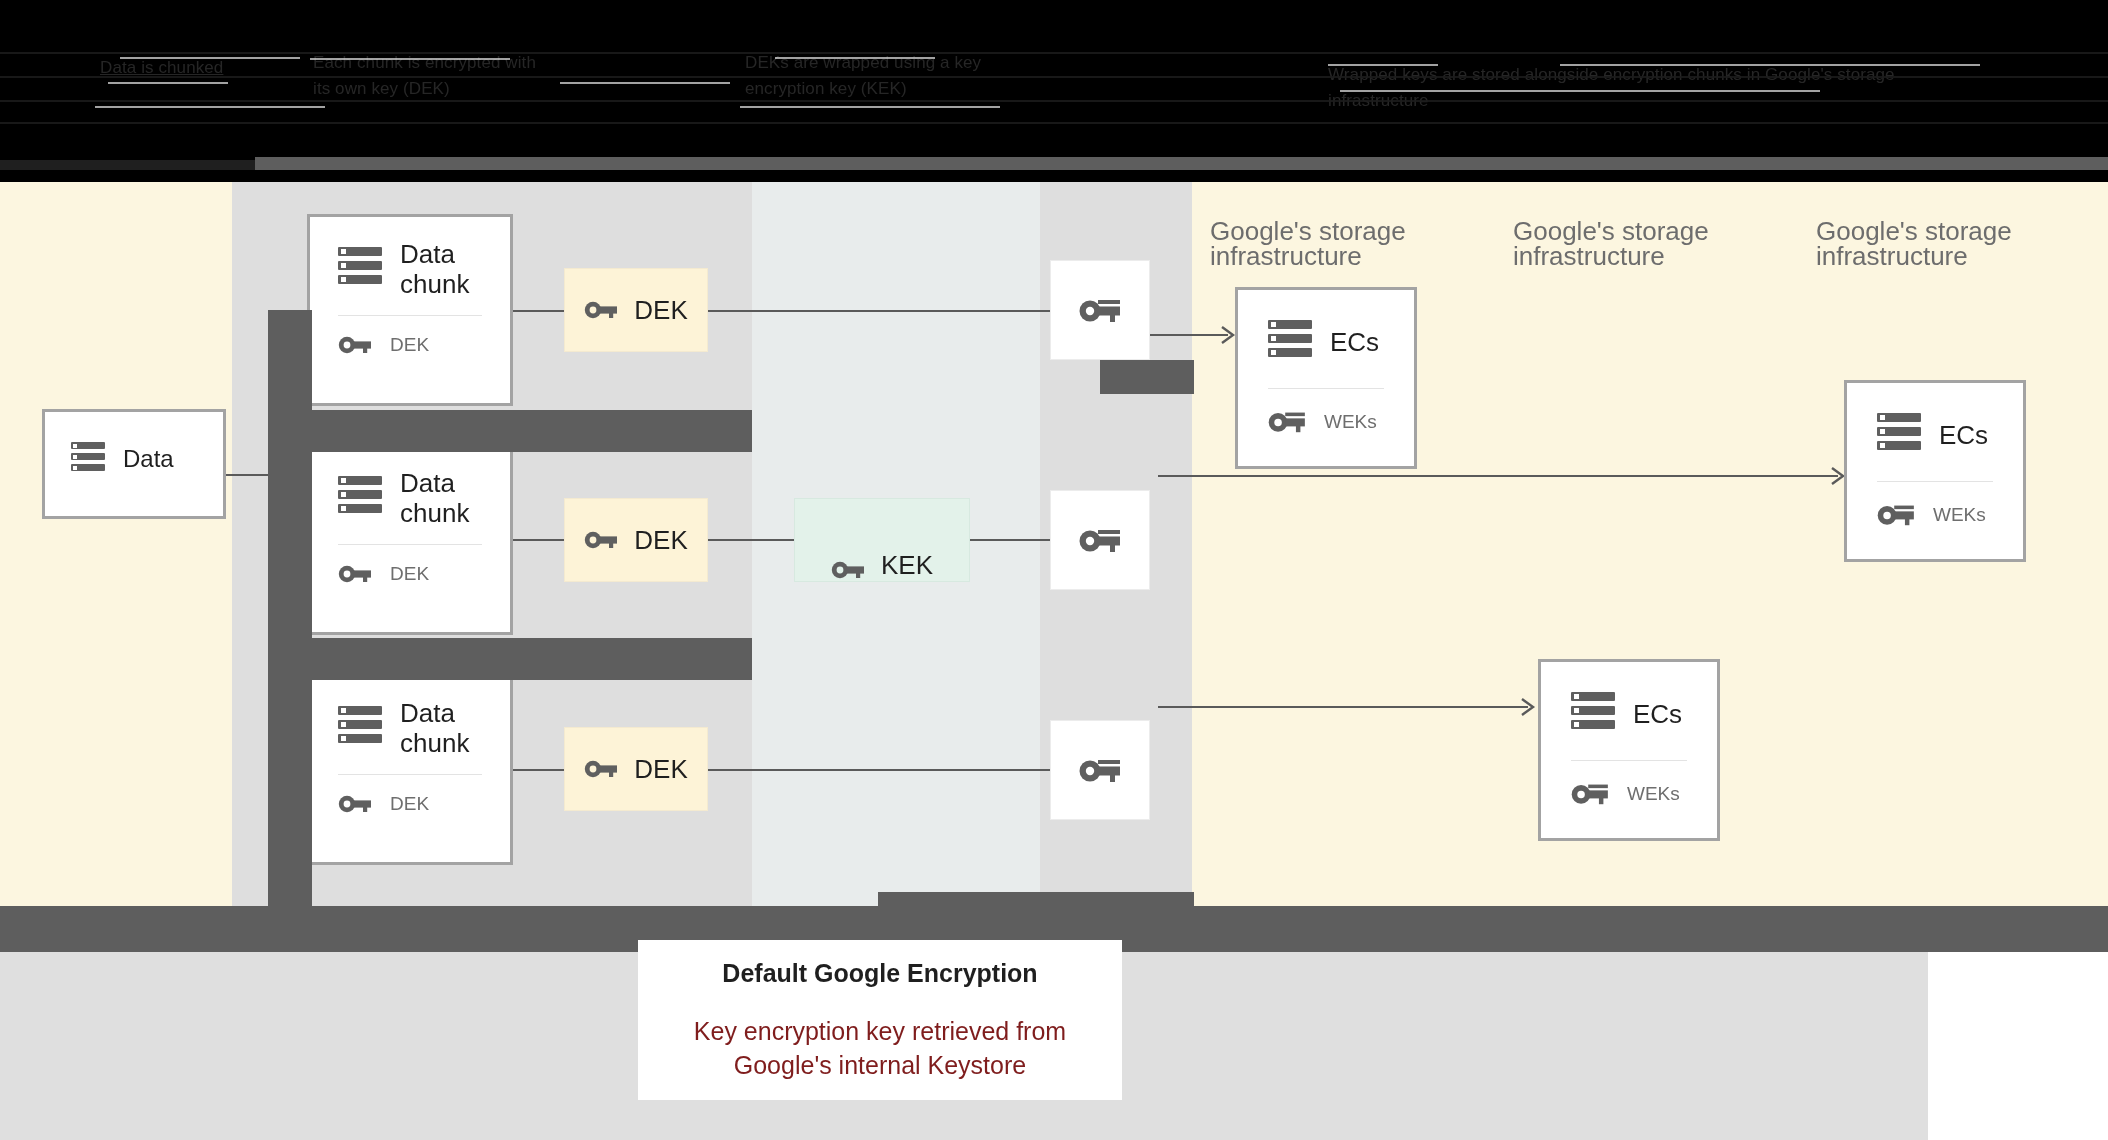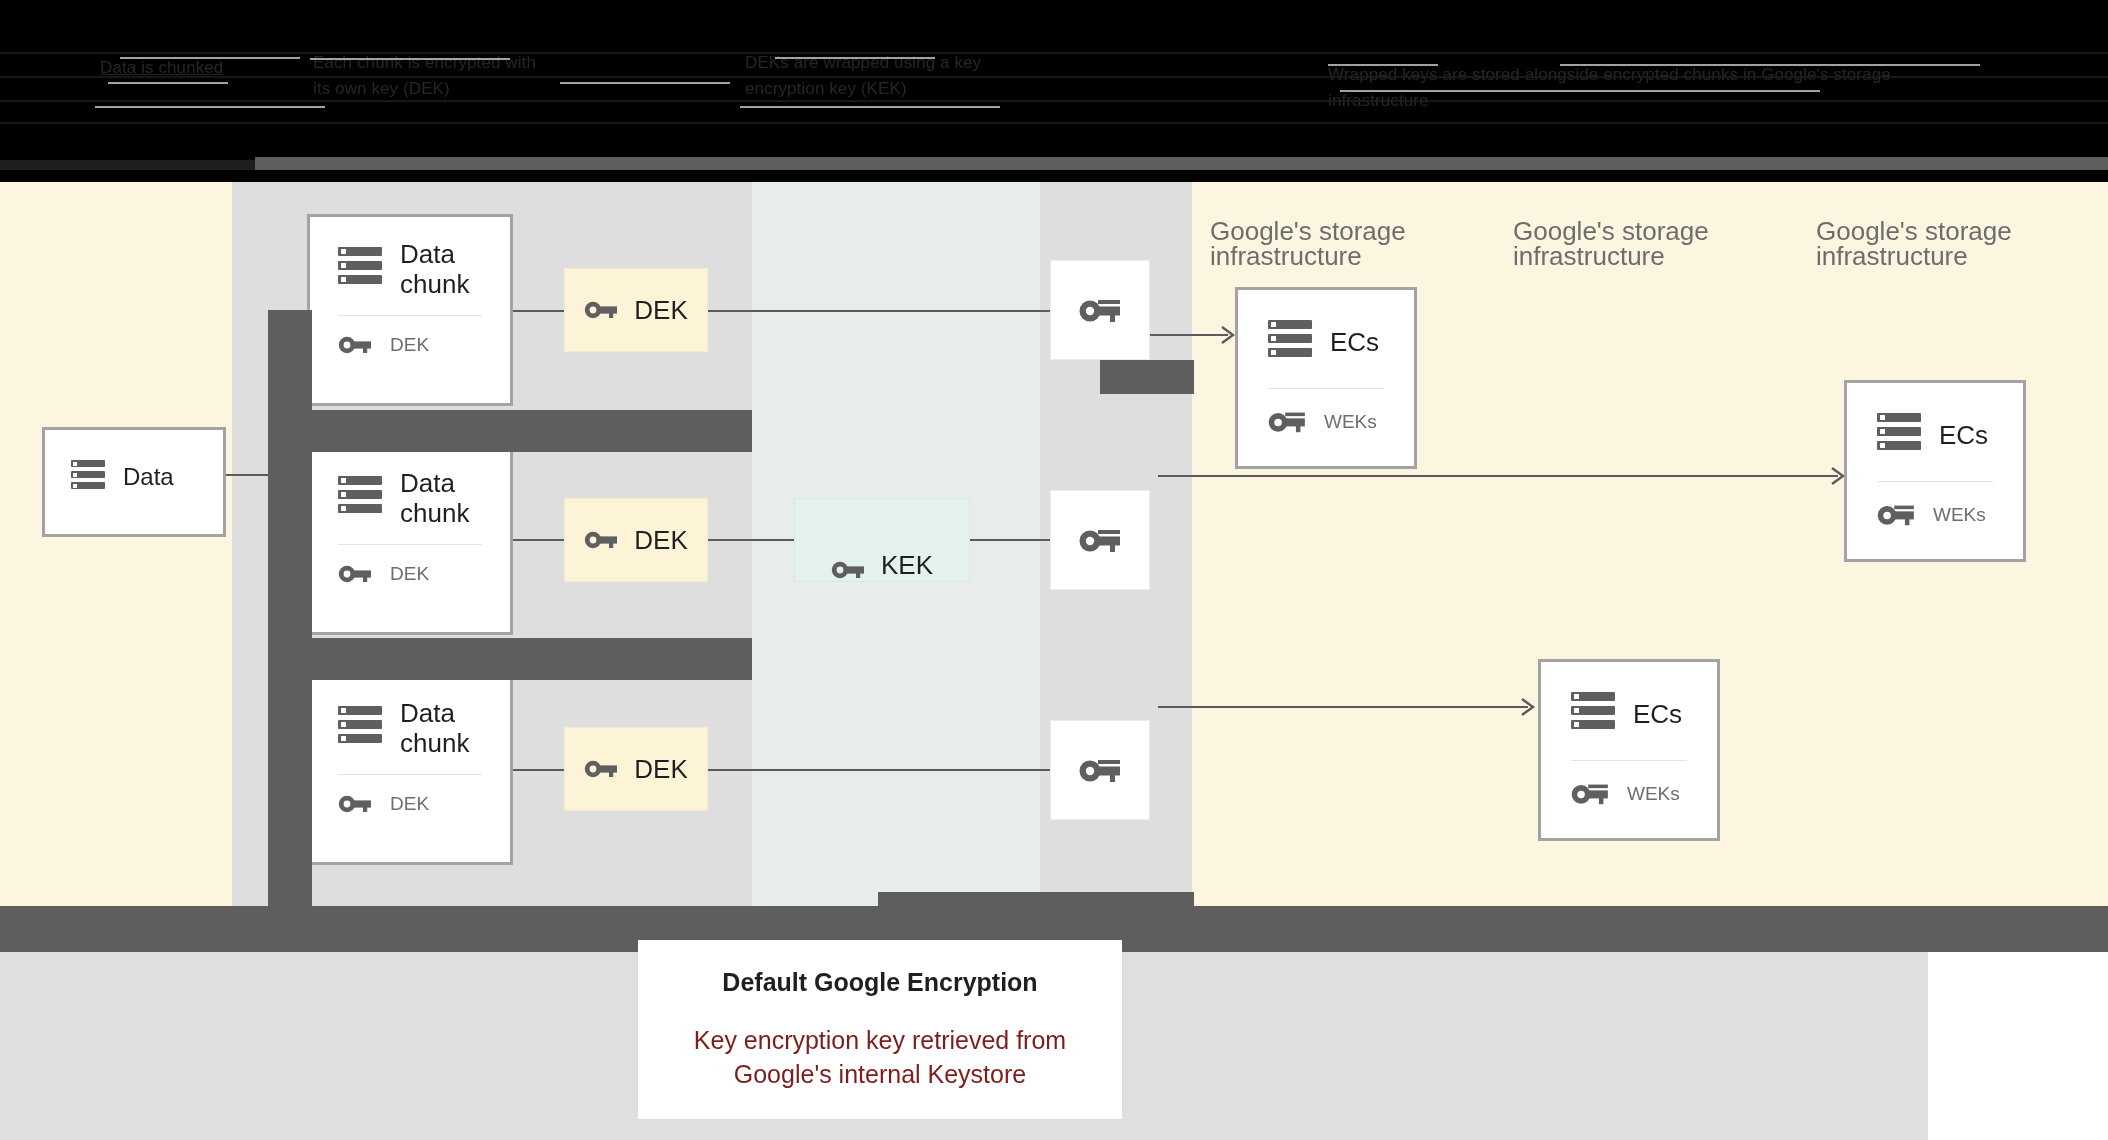--- a/index.html
+++ b/index.html
@@ -69,39 +69,39 @@
 
   
   .infra{position:absolute;font-size:26px;line-height:25px;color:#6d6d6d;width:230px;}
 
   
   .occl{position:absolute;background:#5e5e5e;}
 
   
   .footband{position:absolute;left:0;top:906px;width:2108px;height:46px;background:#5e5e5e;}
   .footbg{position:absolute;left:0;top:952px;width:2108px;height:188px;background:#dfdfdf;}
-  .caption{position:absolute;left:638px;top:940px;width:484px;height:179px;background:#fff;
+  .caption{position:absolute;left:638px;top:940px;width:484px;height:160px;background:#fff;
            display:flex;flex-direction:column;align-items:center;justify-content:center;gap:26px;text-align:center;}
   .cap-t{font-size:25px;font-weight:bold;color:#1f1f1f;}
   .cap-b{font-size:25px;color:#7f1d1d;line-height:34px;}
   .cap-b b{font-weight:normal;}
   .white-tail{position:absolute;left:1928px;top:952px;width:180px;height:188px;background:#fff;}
 </style>
 </head>
 <body>
 
 <div id="canvas">
 
   <div class="header-band">
     <div class="blk" style="left:0;top:0;width:2108px;height:46px;"></div>
 
     <div class="hdr-col c1">Data is chunked</div>
     <div class="hdr-col c3">DEKs are wrapped using a key encryption key (KEK)</div>
     <div class="hdr-col c2">Each chunk is encrypted with its own key (DEK)</div>
-    <div class="hdr-col c4">Wrapped keys are stored alongside encrypted chunks in Google's storage infrastructure</div>
+    <div class="hdr-col c4">Wrapped keys are stored alongside encryption chunks in Google's storage infrastructure</div>
 
     <div class="scan" style="left:0;top:52px;width:2108px;"></div>
     <div class="scan" style="left:0;top:76px;width:2108px;"></div>
     <div class="scan" style="left:0;top:100px;width:2108px;"></div>
     <div class="scan" style="left:0;top:122px;width:2108px;"></div>
     <div class="scanw" style="left:120px;top:57px;width:180px;"></div>
     <div class="scanw" style="left:310px;top:58px;width:200px;"></div>
     <div class="scanw" style="left:775px;top:57px;width:160px;"></div>
     <div class="scanw" style="left:1328px;top:64px;width:110px;"></div>
     <div class="scanw" style="left:1560px;top:64px;width:420px;"></div>
@@ -139,21 +139,21 @@
     <div class="ln" style="left:1158px;top:293px;width:680px;"></div>
     <svg style="position:absolute;left:1826px;top:281px;" width="26" height="26" viewBox="0 0 26 26">
       <polyline points="6,5 17,13 6,21" fill="none" stroke="#5a5a5a" stroke-width="2.4"></polyline>
     </svg>
 
     <div class="ln" style="left:1158px;top:524px;width:370px;"></div>
     <svg style="position:absolute;left:1516px;top:512px;" width="26" height="26" viewBox="0 0 26 26">
       <polyline points="6,5 17,13 6,21" fill="none" stroke="#5a5a5a" stroke-width="2.4"></polyline>
     </svg>
 
-    <div class="card" style="left:42px;top:245px;width:184px;height:110px;">
+    <div class="card" style="left:42px;top:227px;width:184px;height:110px;">
       <div class="rowtop" style="padding:30px 0 0 26px;">
         <span class="srv sm">
             <i></i>
             <i></i>
             <i></i>
           </span>
         <span class="ttl" style="font-size:24px;">Data</span>
       </div>
     </div>
 

